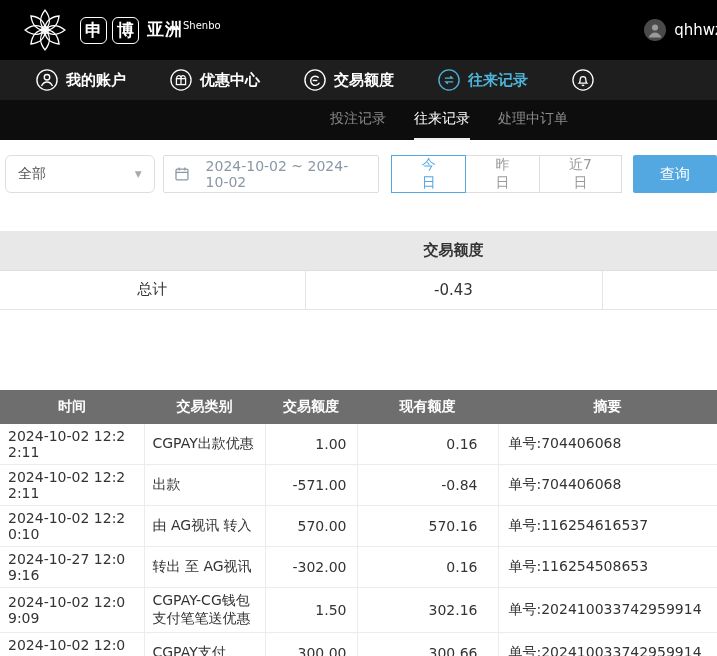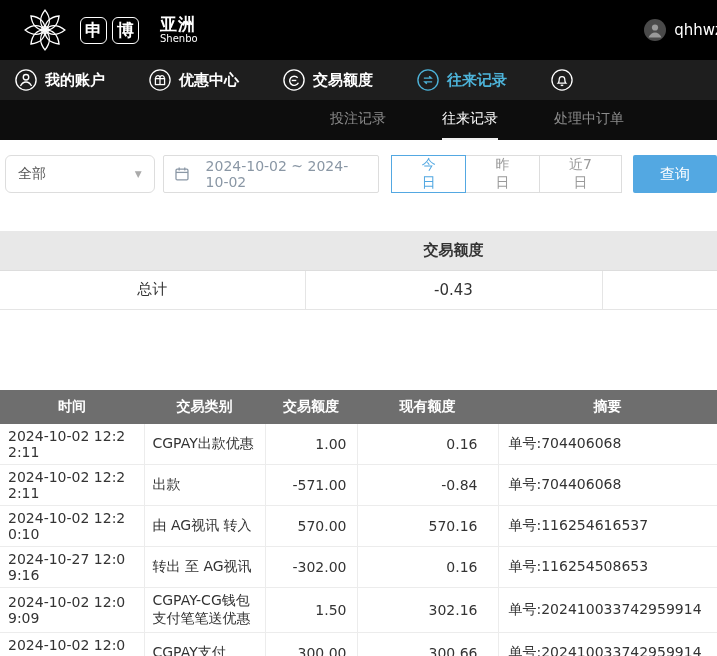--- a/index.html
+++ b/index.html
@@ -4,34 +4,34 @@
 <style>
   *{margin:0;padding:0;box-sizing:border-box}
   html,body{width:717px;height:656px;overflow:hidden;background:#fff;
     font-family:"DejaVu Sans","Liberation Sans",sans-serif;color:#333}
 
   
   .topbar{height:60px;background:#000;display:flex;align-items:center;justify-content:space-between;padding:0 8px 0 22px}
   .brand{display:flex;align-items:center;gap:12px}
   .brand-chars{display:flex;align-items:center;gap:5px}
   .char-box{width:27px;height:27px;border:1.5px solid #fff;border-radius:6px;color:#fff;font-size:17px;font-weight:bold;display:flex;align-items:center;justify-content:center}
-  .brand-right{display:flex;flex-direction:column;line-height:1.05;margin-left:16px}
+  .brand-right{display:flex;flex-direction:row;line-height:1.05;margin-left:3px}
   .brand-region{color:#fff;font-size:17px;font-weight:bold;letter-spacing:1px}
   .brand-en{color:#fff;font-size:10px}
   .user-area{display:flex;align-items:center;gap:7px;white-space:nowrap;margin-right:-14px}
   .user-name{color:#fff;font-size:15px}
 
   
-  .navbar{height:40px;background:#1e1e1e;display:flex;align-items:center;padding-left:15px;gap:44px;white-space:nowrap}
+  .navbar{height:40px;background:#1e1e1e;display:flex;align-items:center;padding-left:36px;gap:44px;white-space:nowrap}
   .nav-item{display:flex;align-items:center;gap:8px;color:#fff;font-size:15px;font-weight:bold;cursor:pointer;flex:none}
   .nav-item.active{color:#4db3d9}
   .nav-ico{width:22px;height:22px;display:block}
 
   
-  .subnav{height:40px;background:#0d0d0d;display:flex;align-items:flex-end;gap:56px;padding-left:330px;white-space:nowrap}
+  .subnav{height:40px;background:#0d0d0d;display:flex;align-items:flex-end;gap:28px;padding-left:330px;white-space:nowrap}
   .tab{color:#8c8c8c;font-size:14px;line-height:36px;height:40px;border-bottom:2px solid transparent;cursor:pointer;flex:none}
   .tab.active{color:#fff;border-bottom-color:#f0f0f0}
 
   
   .filterbar{display:flex;align-items:center;padding:15px 0 0 5px}
   .select{width:155px;height:38px;border:1px solid #ddd;border-radius:6px;display:flex;align-items:center;justify-content:space-between;padding:0 12px;font-size:14px;color:#555;cursor:pointer;background:#fff}
   .caret{color:#aaa;font-size:9px}
   .datebox{width:225px;height:38px;border:1px solid #ddd;border-radius:2px;display:flex;align-items:center;gap:16px;padding:0 10px;font-size:14px;color:#8a97a5;margin-left:8px;cursor:pointer;background:#fff}
   .btn-group{display:flex;margin-left:12px}
   .range-btn{height:38px;padding:0 24px;border:1px solid #ddd;background:#fff;color:#9a9a9a;font-size:14px;cursor:pointer;font-family:inherit}

